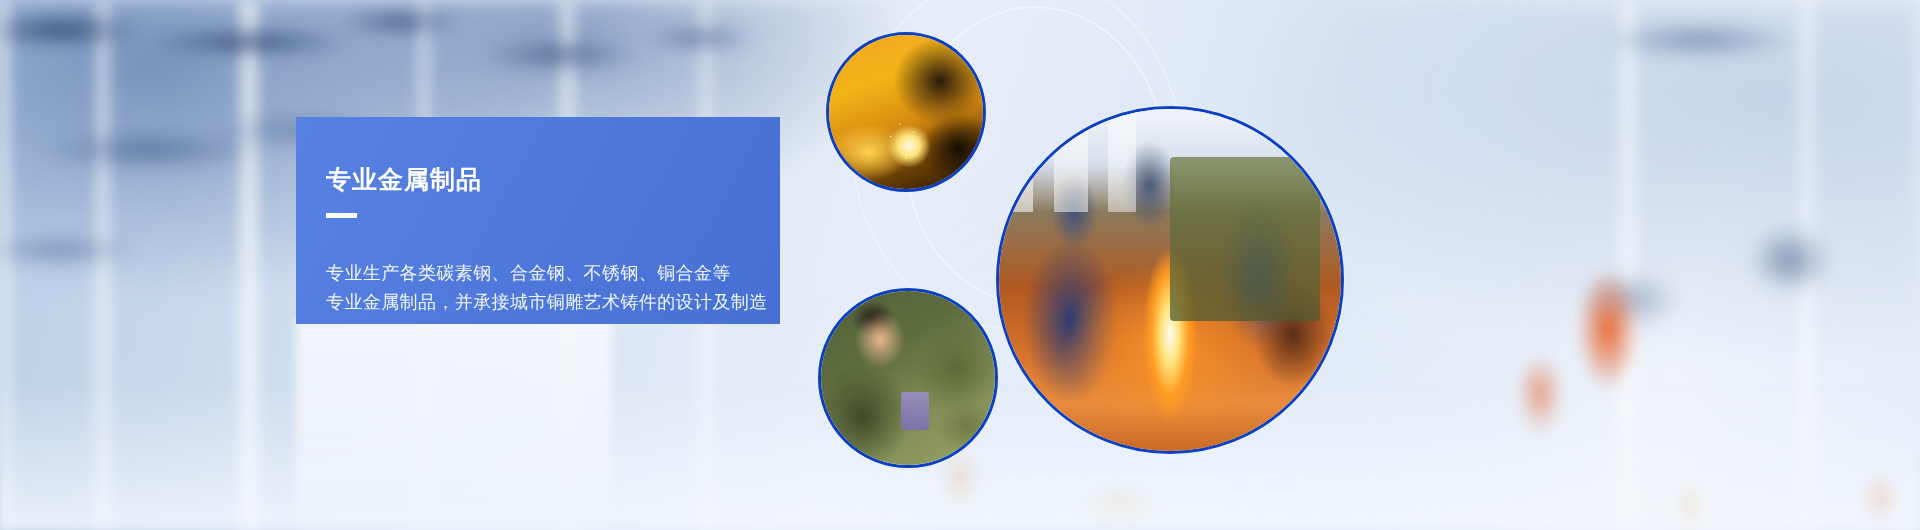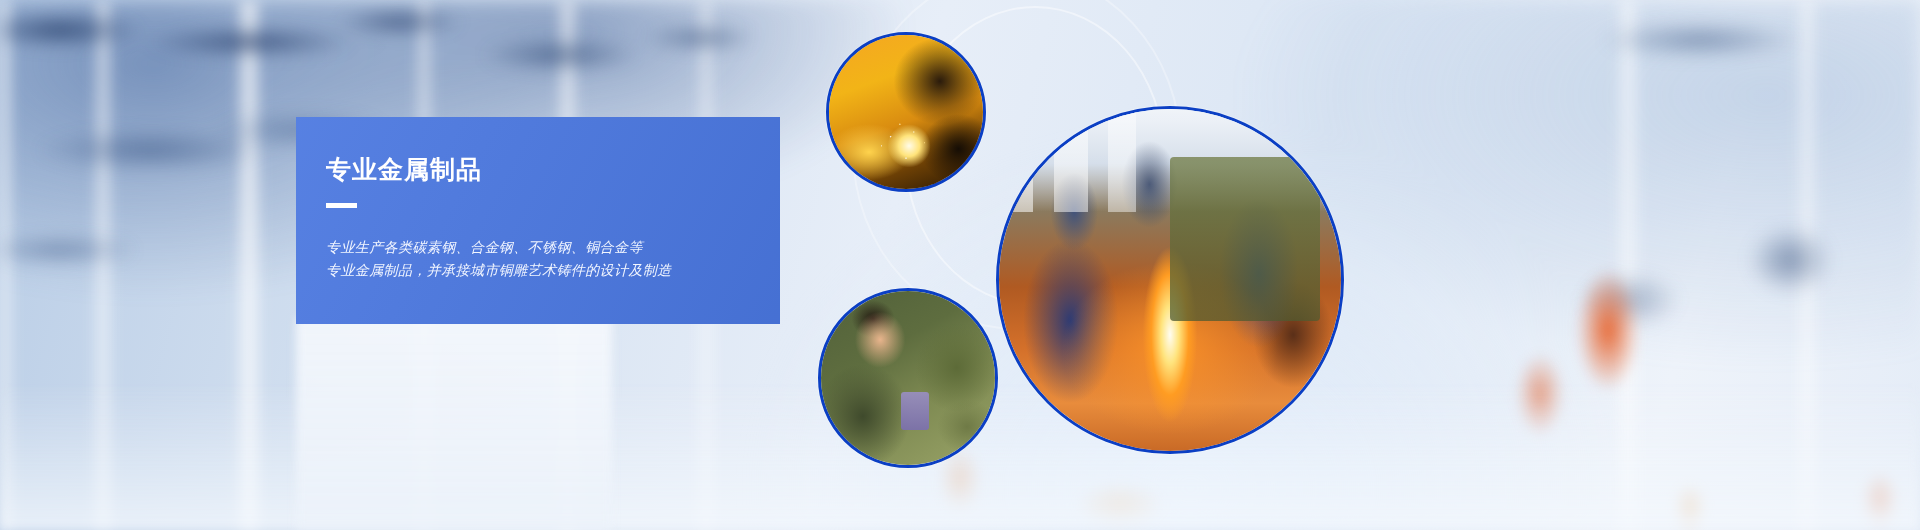--- a/index.html
+++ b/index.html
@@ -160,32 +160,32 @@
     content:""; position:absolute; left:46%; top:58%; width:16%; height:22%;
     background:linear-gradient(180deg,#9a8fc4,#7b6fb0); border-radius:3px; opacity:.9;
   }
 
   
   .panel{
     position:absolute; left:296px; top:117px; width:484px; height:207px;
     background:#4a77e0;
     background-image:linear-gradient(118deg, rgba(255,255,255,.07), rgba(0,0,0,.06));
   }
-  .panel-inner{ padding:40px 0 0 30px; }
+  .panel-inner{ padding:50px 0 0 30px; }
 
   .panel-title{
     color:#ffffff; font-size:25px; font-weight:bold; letter-spacing:1px;
     line-height:1; white-space:nowrap;
   }
   .rule{
     margin-top:21px; width:31px; height:5px; background:#ffffff;
   }
   .panel-body{
-    margin-top:28px; color:#f2f6ff; font-size:14px; line-height:1.62;
-    letter-spacing:.4px; white-space:nowrap;font-style:italic;
+    margin-top:41px; color:#f2f6ff; font-size:18px; line-height:1.62;
+    letter-spacing:.4px; white-space:nowrap;
   }
   .panel-body .ln{ display:block; }
 </style>
 </head>
 <body>
 
 <div id="banner">
 
   <div class="bg-layer bg-base"></div>
   <div class="bg-layer bg-sky"></div>

